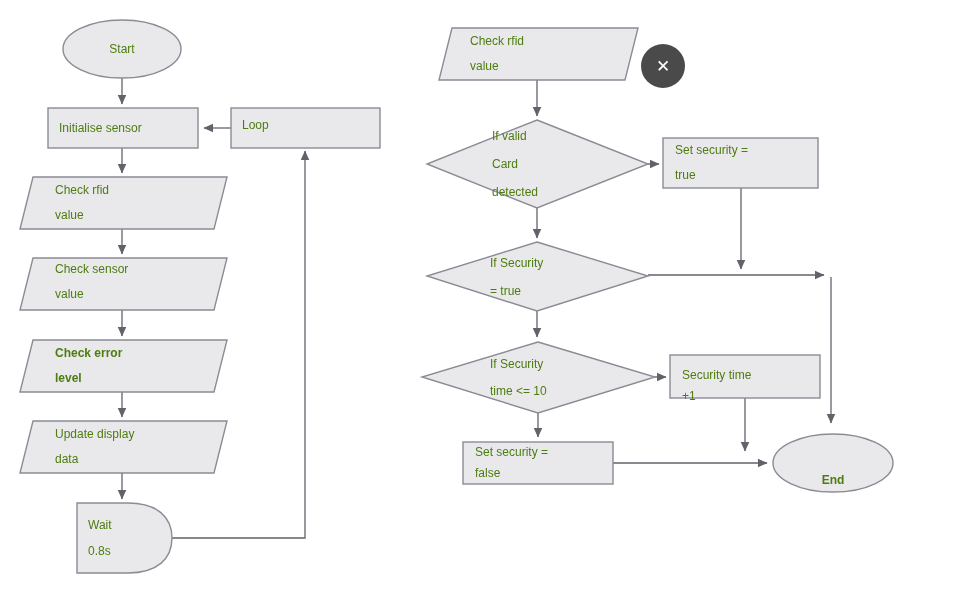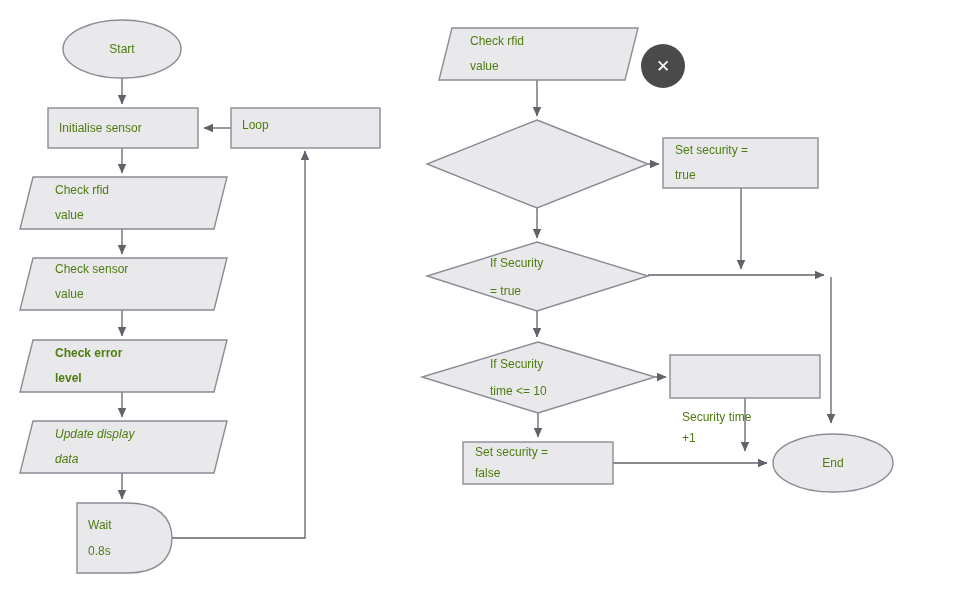--- a/index.html
+++ b/index.html
@@ -97,36 +97,39 @@
 
   <div class="label center" style="left:63px;top:21px;width:118px;height:57px;">Start</div>
   <div class="label" style="left:59px;top:108px;height:40px;">Initialise sensor</div>
   <div class="label" style="left:242px;top:113px;height:24px;">Loop</div>
   <div class="label" style="left:55px;top:177px;height:52px;">Check rfid
 value</div>
   <div class="label" style="left:55px;top:258px;height:48px;">Check sensor
 value</div>
   <div class="label" style="left:55px;top:340px;height:52px;font-weight:bold;">Check error
 level</div>
-  <div class="label" style="left:55px;top:421px;height:52px;font-style:italic;">Update display
+  <div class="label" style="left:55px;top:421px;height:52px;">Update display
 data</div>
   <div class="label" style="left:88px;top:503px;height:70px;line-height:26px;">Wait
 0.8s</div>
 
   <div class="label" style="left:470px;top:28px;height:52px;">Check rfid
 value</div>
+  <div class="label" style="left:492px;top:121px;height:86px;line-height:28px;">If valid
+Card
+detected</div>
   <div class="label" style="left:675px;top:138px;height:50px;">Set security =
 true</div>
   <div class="label" style="left:490px;top:242px;height:69px;line-height:28px;">If Security
 = true</div>
   <div class="label" style="left:490px;top:342px;height:71px;line-height:27px;">If Security
 time &lt;= 10</div>
-  <div class="label" style="left:682px;top:355px;height:61px;line-height:21px;margin-top:42px;">Security time
+  <div class="label" style="left:682px;top:355px;height:61px;line-height:21px;">Security time
 +1</div>
   <div class="label" style="left:475px;top:442px;height:42px;line-height:21px;">Set security =
 false</div>
-  <div class="label center" style="left:773px;top:435px;width:120px;height:57px;">End</div>
+  <div class="label center" style="left:773px;top:452px;width:120px;height:57px;font-weight:bold;">End</div>
 
   <button class="close-btn">
     <span>✕</span>
   </button>
 
 </div>
 
 </body></html>

